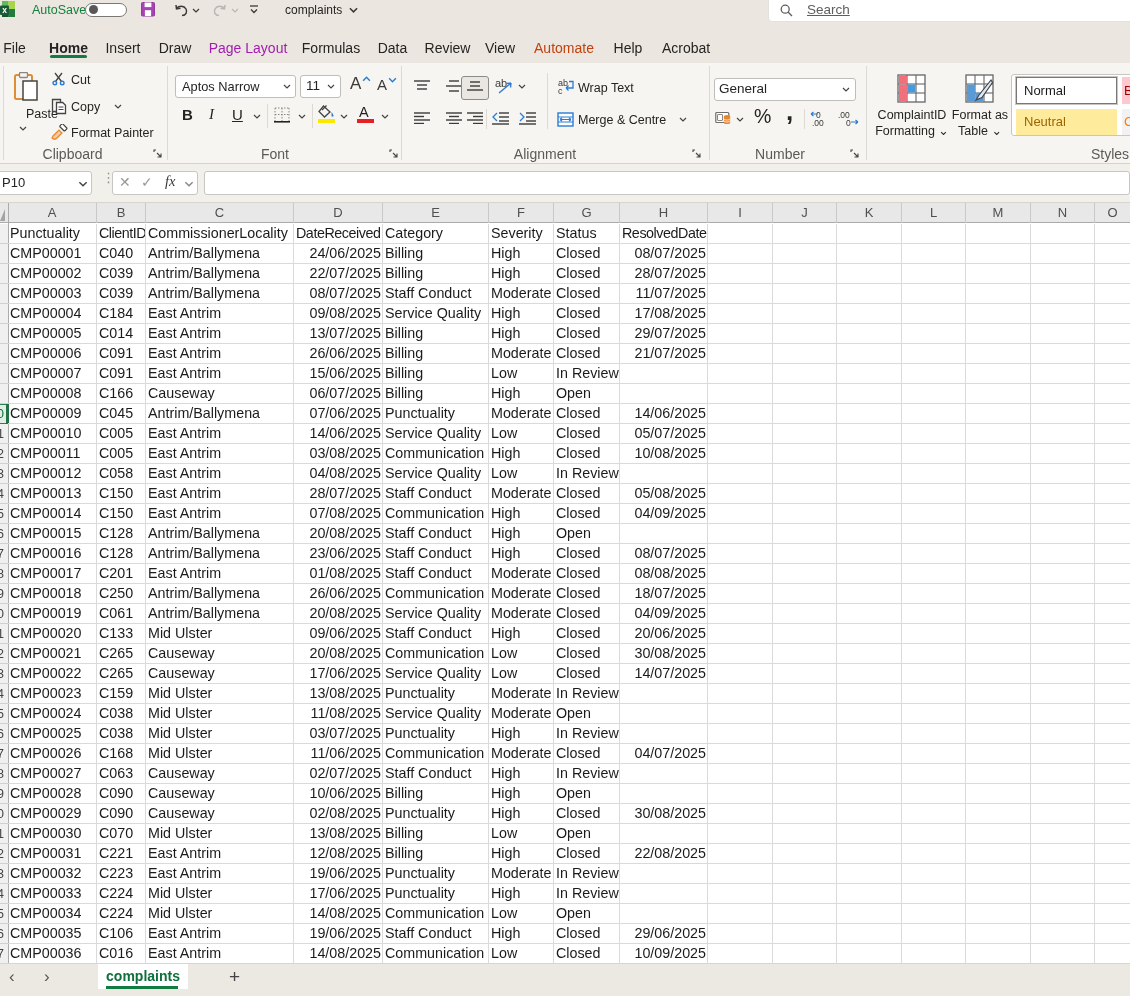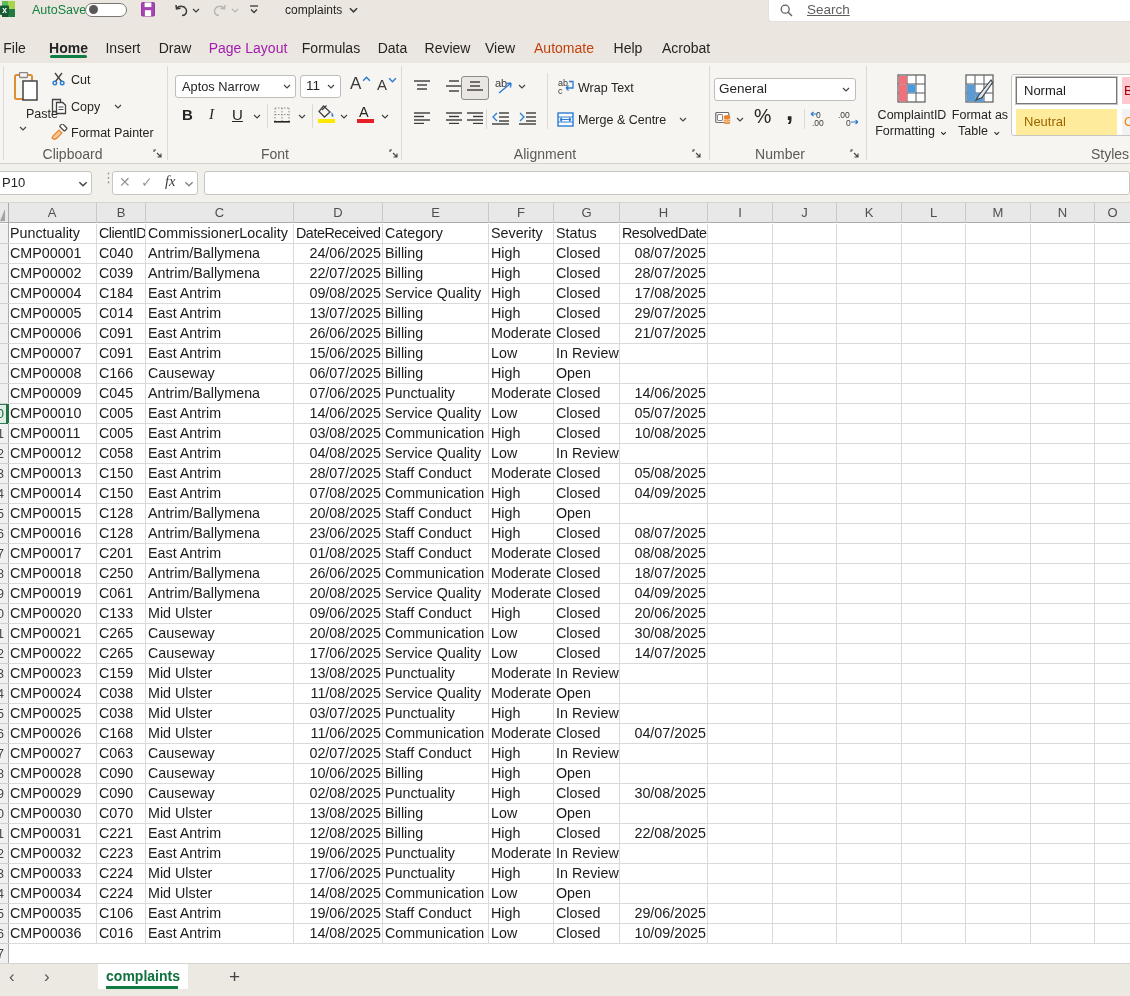--- a/index.html
+++ b/index.html
@@ -497,20 +497,37 @@
 <td class="r">28/07/2025</td>
 <td></td>
 <td></td>
 <td></td>
 <td></td>
 <td></td>
 <td></td>
 <td></td>
 </tr>
 <tr>
+<td class="l">CMP00003</td>
+<td class="l">C039</td>
+<td class="l">Antrim/Ballymena</td>
+<td class="r">08/07/2025</td>
+<td class="l">Staff Conduct</td>
+<td class="l">Moderate</td>
+<td class="l">Closed</td>
+<td class="r">11/07/2025</td>
+<td></td>
+<td></td>
+<td></td>
+<td></td>
+<td></td>
+<td></td>
+<td></td>
+</tr>
+<tr>
 <td class="l">CMP00004</td>
 <td class="l">C184</td>
 <td class="l">East Antrim</td>
 <td class="r">09/08/2025</td>
 <td class="l">Service Quality</td>
 <td class="l">High</td>
 <td class="l">Closed</td>
 <td class="r">17/08/2025</td>
 <td></td>
 <td></td>

